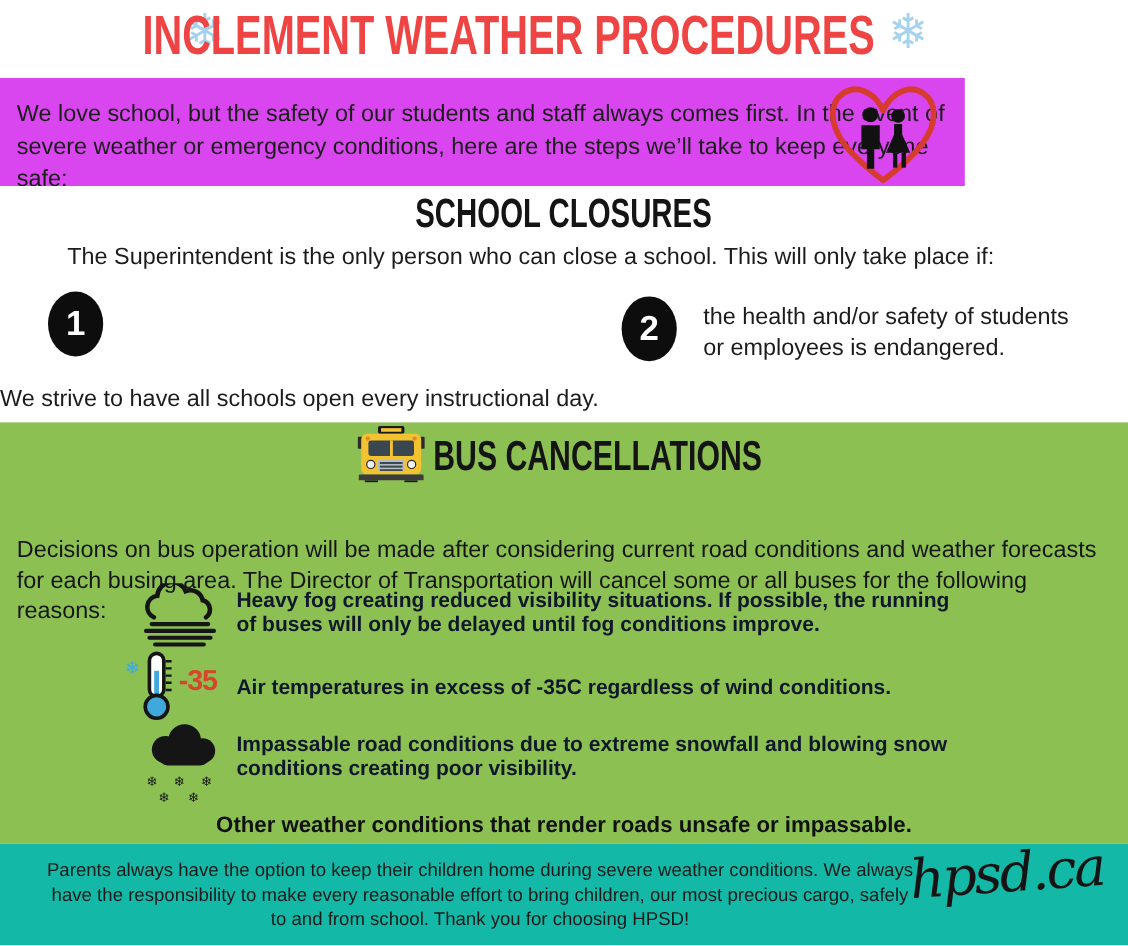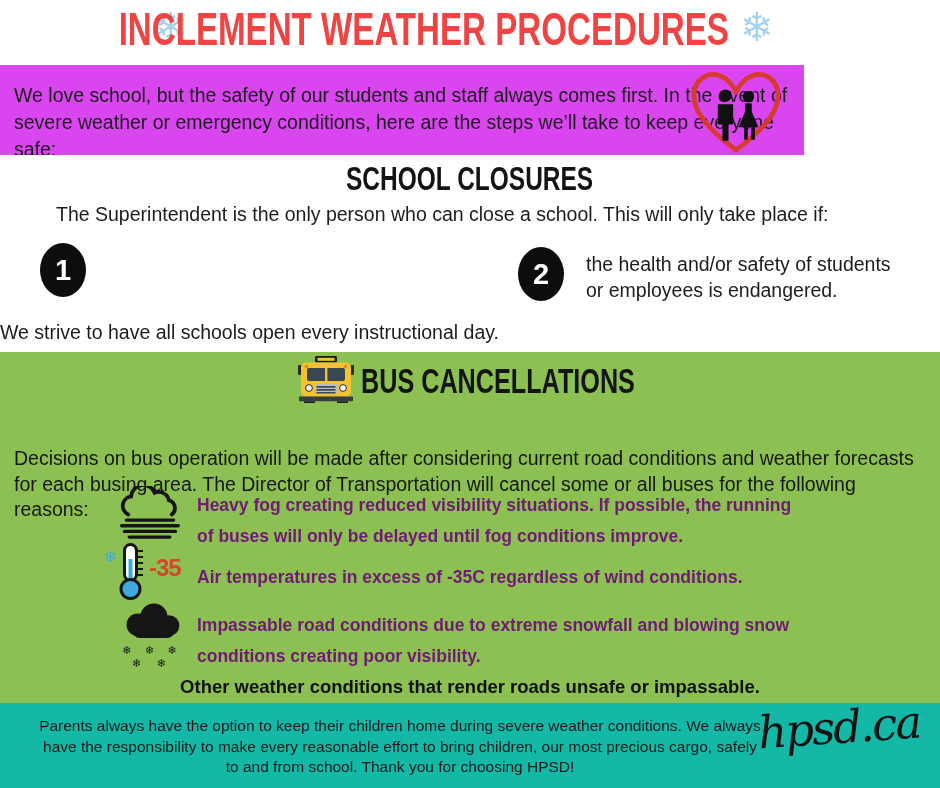--- a/index.html
+++ b/index.html
@@ -39,22 +39,22 @@
   .ct-2 { left:586px; top:96px; width:330px; }
   .closures-note { position:absolute; top:166px; left:0; width:940px; font-size:19.5px; }
 
   
   .bus { position:absolute; top:352px; left:0; width:940px; height:351px; background:#8cc052; }
   .bus-head { position:absolute; left:298px; top:5px; display:flex; align-items:center; gap:7px; height:48px; }
   .bus-title { font-size:35px; font-weight:bold; color:#141414; display:inline-block;
     transform:scaleX(.72); transform-origin:left center; white-space:nowrap; }
   .bus-lead { position:absolute; left:14px; top:58px; width:920px;
     font-size:19.5px; line-height:25.5px; white-space:pre-line; color:#161616;margin-top:36px; }
-  .reason-text { position:absolute; font-size:17.5px; font-weight:bold; line-height:31px;
-    white-space:pre-line; color:#701a75; }
+  .reason-text { position:absolute; font-size:17.5px; font-weight:bold; line-height:20px;
+    white-space:pre-line; color:#0f172a; }
   .rt-1 { left:197px; top:138px; width:640px; }
   .rt-2 { left:197px; top:210px; width:680px; }
   .rt-3 { left:197px; top:258px; width:660px; }
   .ri-1 { position:absolute; left:116px; top:134px; }
   .ri-2 { position:absolute; left:104px; top:190px; width:90px; height:62px; }
   .ri-2 .thermo-snowflake { position:absolute; left:0; top:6px; font-family:"DejaVu Sans",sans-serif;
     font-size:15px; color:#3fa9dc; }
   .ri-2 svg.thermo { position:absolute; left:13px; top:0; }
   .ri-2 .thermo-badge { position:absolute; left:45px; top:12px; font-size:24px; font-weight:bold;
     color:#d6452c; letter-spacing:-1px; }

